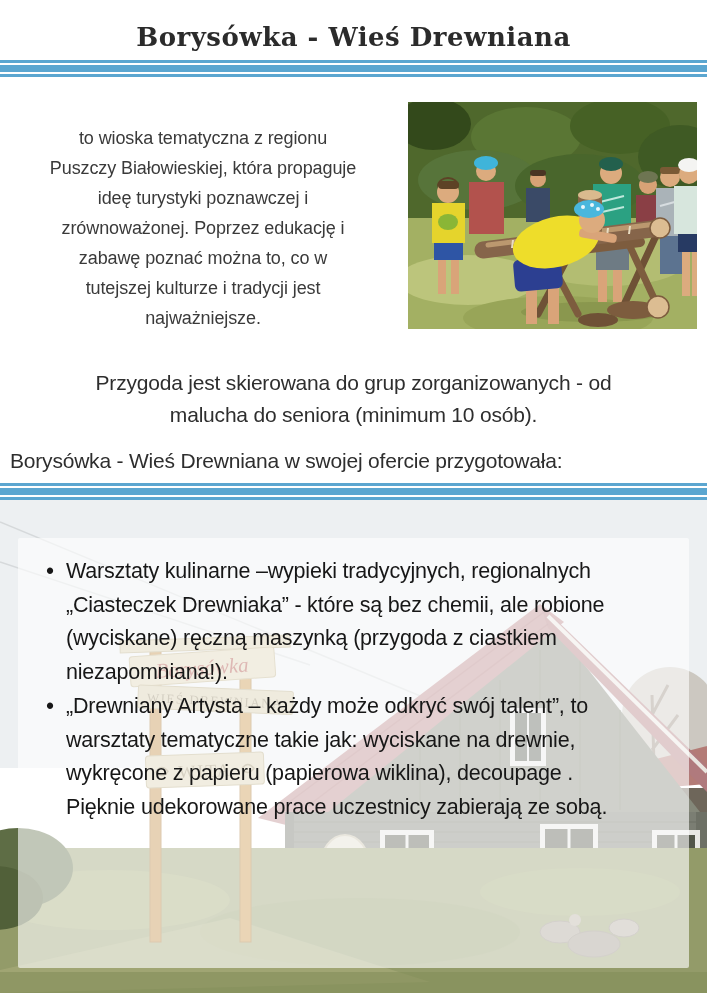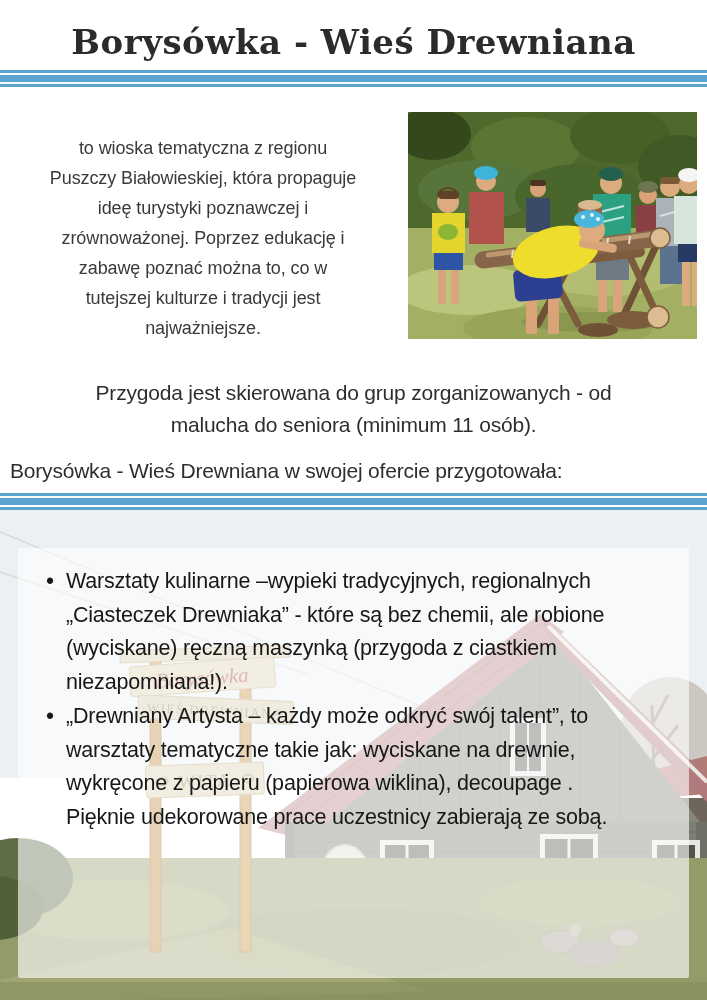--- a/index.html
+++ b/index.html
@@ -14,21 +14,21 @@
     margin:0 auto;
     background:#ffffff;
     overflow:hidden;
     font-family:"Liberation Sans",sans-serif;
     color:var(--ink);
   }
   .page-title{
     margin:22px 10px 0 10px;
     text-align:center;
     font-family:"DejaVu Serif","Liberation Serif",serif;
-    font-size:34px;
+    font-size:26px;
     font-weight:600;
     letter-spacing:.5px;
     color:#2b2b2b;
   }
   .stripes{
     height:17px;width:707px;
     background:linear-gradient(to bottom,
       var(--stripe) 0 3px,
       #ffffff 3px 5px,
       var(--stripe) 5px 12px,
@@ -236,21 +236,21 @@
         <circle cx="184" cy="118" r="13" fill="#dcab7e"></circle>
         <ellipse cx="181" cy="107" rx="15" ry="9" fill="#49b7dd"></ellipse>
         <circle cx="175" cy="105" r="2" fill="#eaf7fb"></circle>
         <circle cx="184" cy="103" r="2" fill="#eaf7fb"></circle>
         <circle cx="190" cy="107" r="2" fill="#eaf7fb"></circle>
       </g>
     </svg>
   </div>
 
   <p class="audience-text">Przygoda jest skierowana do grup zorganizowanych - od
-malucha do seniora (minimum 11 osób).</p>
+malucha do seniora (minimum 10 osób).</p>
 
   <p class="offer-intro-text">Borysówka - Wieś Drewniana w swojej ofercie przygotowała:</p>
 
   <div class="stripes second"></div>
 
   <div class="bottom-section">
 
     <svg class="photo-house" viewBox="0 0 707 493" aria-hidden="true">
       <rect x="0" y="0" width="707" height="268" fill="#edf0f2"></rect>
       <g stroke="#d6d9db" stroke-width="1.5" fill="none">

